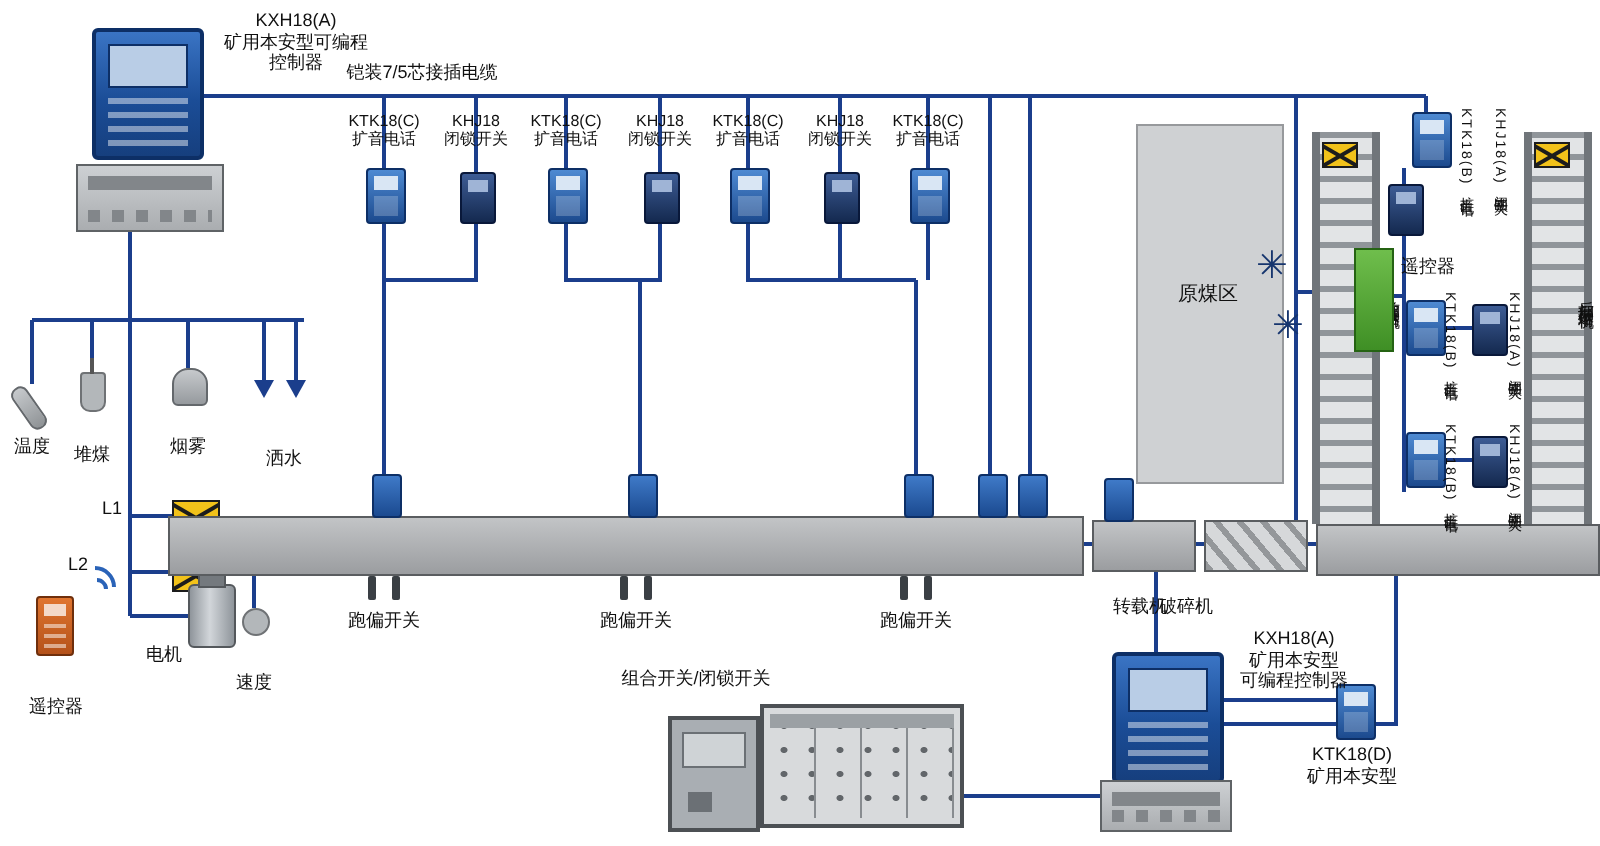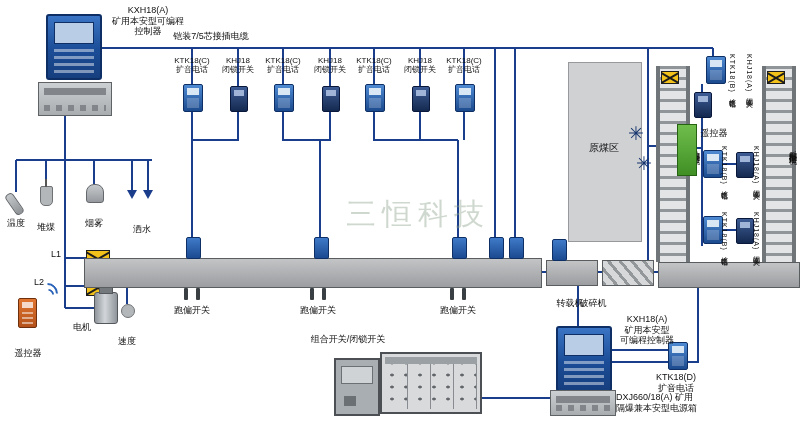--- a/index.html
+++ b/index.html
@@ -127,21 +127,20 @@
         <polyline points="695,148 702,148"></polyline>
       <polyline points="702,84 702,246"></polyline>
         <polyline points="702,164 736,164"></polyline>
         <polyline points="702,230 736,230"></polyline>
       <polyline points="540,272 546,272"></polyline>
         <polyline points="598,272 602,272"></polyline>
         <polyline points="654,272 658,272"></polyline>
     </g>
   </svg>
 
-  <div class="wm-brand">三恒科技</div>
 
   <div class="ctrl" style="left:46px;top:14px"></div>
   <div class="pwr" style="left:38px;top:82px;width:72px;height:32px"></div>
   <div class="lbl" style="left:98px;top:5px;width:100px">KXH18(A)
 矿用本安型可编程
 控制器</div>
   <div class="lbl" style="left:156px;top:31px;width:110px">铠装7/5芯接插电缆</div>
 
   <div class="lbl sm" style="left:169px;top:56px;width:46px">KTK18(C)
 扩音电话</div>
@@ -258,17 +257,15 @@
   <div class="fbox" style="left:334px;top:358px;width:42px;height:54px"></div>
   <div class="cabinet" style="left:380px;top:352px;width:98px;height:58px"></div>
 
   <div class="ctrl" style="left:556px;top:326px"></div>
   <div class="pwr" style="left:550px;top:390px;width:64px;height:24px"></div>
   <div class="phone" style="left:668px;top:342px"></div>
   <div class="lbl" style="left:608px;top:314px;width:78px">KXH18(A)
 矿用本安型
 可编程控制器</div>
   <div class="lbl" style="left:644px;top:372px;width:64px">KTK18(D)
-扩音电话</div>
-  <div class="lbl leftal" style="left:616px;top:392px;width:130px">DXJ660/18(A) 矿用
-隔爆兼本安型电源箱</div>
+矿用本安型</div>
 
 </div>
 
 </body></html>

